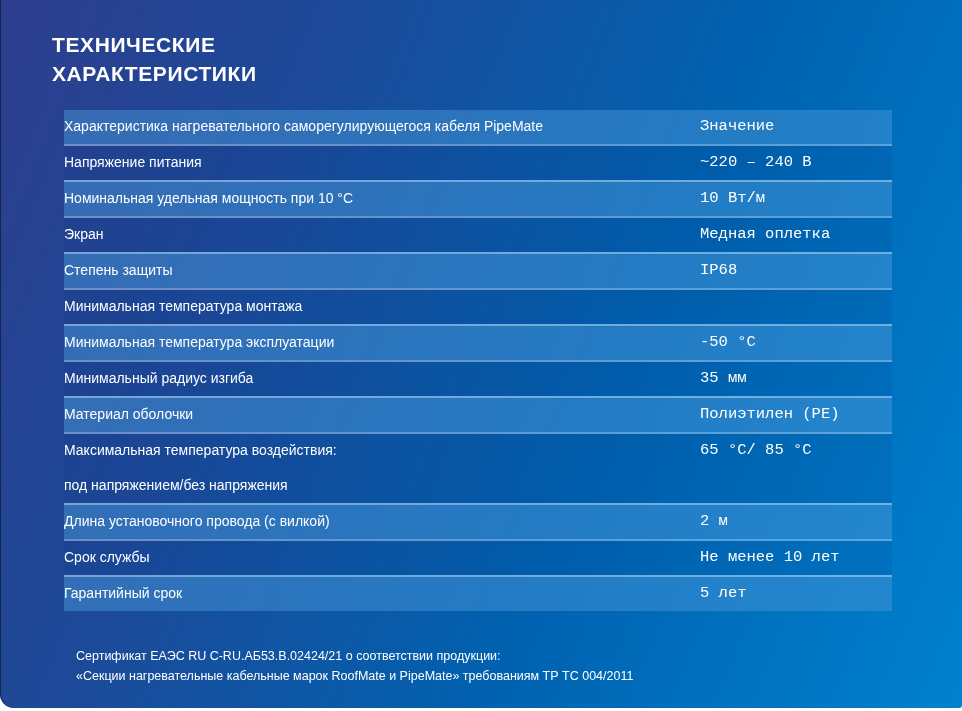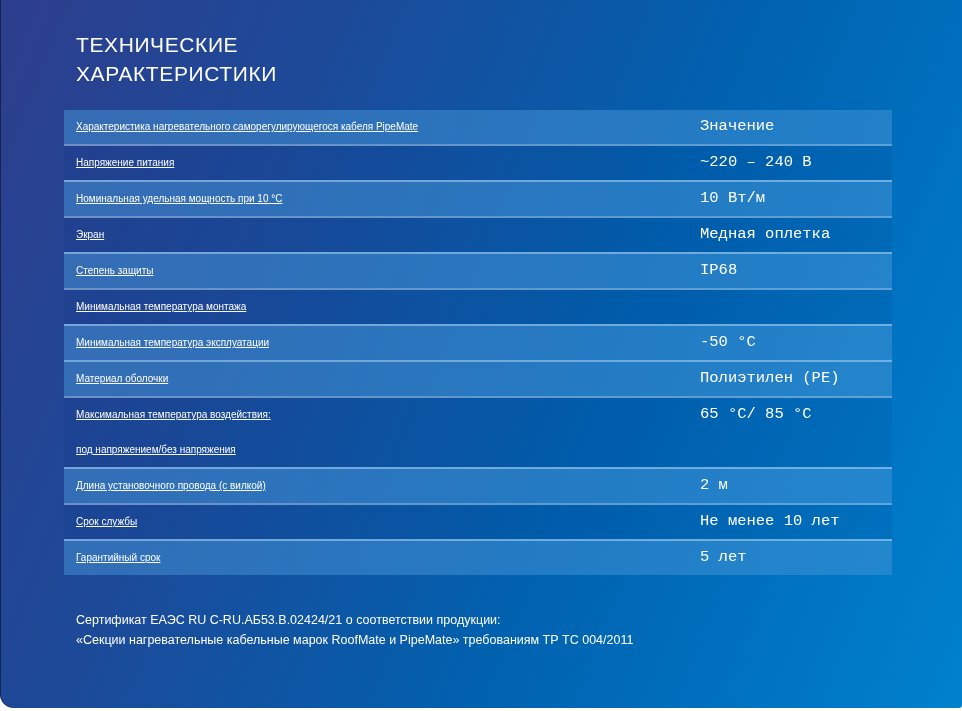--- a/index.html
+++ b/index.html
@@ -15,25 +15,25 @@
     position: absolute;
     left: 0; top: 0;
     width: 962px;
     height: 708px;
     background: linear-gradient(112deg, #2d3e8d 0%, #1c4a99 28%, #0062b0 62%, #0081ce 100%);
     border-radius: 0 0 3px 14px;
     box-shadow: inset 1px 0 0 rgba(5,10,35,0.55);
     overflow: hidden;
   }
   .page-title {
-    margin: 30px 0 0 76px;
+    margin: 30px 0 0 52px;
     color: #ffffff;
     font-size: 21px;
     line-height: 29px;
-    font-weight: 400;
+    font-weight: 700;
     letter-spacing: 0.6px;
     text-transform: uppercase;
   }
   .spec-table {
     margin: 22px 0 0 64px;
     width: 828px;
   }
   .row {
     display: flex;
     align-items: flex-start;
@@ -42,26 +42,24 @@
     padding: 7px 0 8px 0;
   }
   .row + .row {
     border-top: 2px solid rgba(185,220,250,0.5);
   }
   .row.light { background: rgba(70,150,215,0.5); }
   .row.dark  { background: rgba(0,45,130,0.10); }
   .cell-param {
     box-sizing: border-box;
     width: 636px;
-    padding-left: 12px;
     padding-right: 20px;
     color: #ffffff;
-    font-size: 10px;
+    font-size: 14px;
     line-height: 19px;
-    text-decoration: underline;
   }
   .cell-param .second-line {
     display: block;
     margin-top: 16px;
   }
   .cell-value {
     flex: 1;
     padding-right: 10px;
     color: #ffffff;
     font-size: 15.5px;
@@ -115,20 +113,24 @@
 
     <div class="row dark">
       <div class="cell-param">Минимальная температура монтажа</div>
     </div>
 
     <div class="row light">
       <div class="cell-param">Минимальная температура эксплуатации</div>
       <div class="cell-value">-50 °С</div>
     </div>
 
+    <div class="row dark">
+      <div class="cell-param">Минимальный радиус изгиба</div>
+      <div class="cell-value">35 мм</div>
+    </div>
 
     <div class="row light">
       <div class="cell-param">Материал оболочки</div>
       <div class="cell-value">Полиэтилен (PE)</div>
     </div>
 
     <div class="row dark">
       <div class="cell-param">
         <span>Максимальная температура воздействия:</span>
         <span class="second-line">под напряжением/без напряжения</span>

